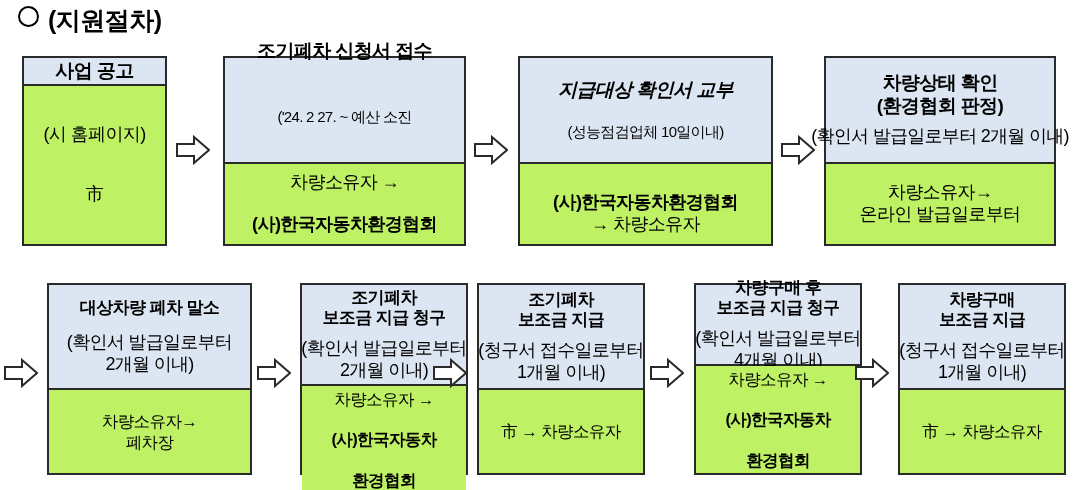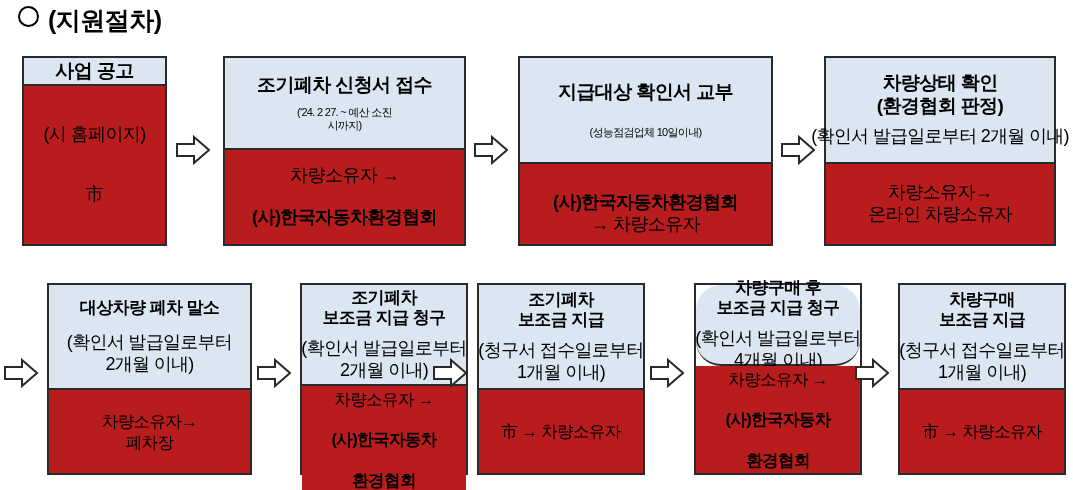--- a/index.html
+++ b/index.html
@@ -55,42 +55,42 @@
     background: #dce6f2;
     box-sizing: border-box;
     display: flex;
     flex-direction: column;
     align-items: center;
     justify-content: center;
     border-bottom: 2px solid #2a2a2a;
     padding: 3px 2px;
   }
   .box .bot {
-    background: #b91c1c;
+    background: #bef264;
     box-sizing: border-box;
     flex: 1 1 auto;
     display: flex;
     flex-direction: column;
     align-items: center;
     justify-content: center;
     padding: 3px 2px;
   }
   .ttl {
     font-size: 19px;
     font-weight: bold;
     line-height: 1.18;
     text-align: center;
     letter-spacing: -0.6px;
     white-space: nowrap;
   }
   .ttl.sm {
     font-size: 17px;
   }
   .sub {
-    font-size: 11px;
+    font-size: 15px;
     line-height: 1.2;
     text-align: center;
     letter-spacing: -0.7px;
     white-space: nowrap;
   }
   .sub.tiny {
     font-size: 18px;
   }
   .bodyline {
     font-size: 18px;
@@ -138,40 +138,40 @@
     </div>
   </div>
 
   <div class="arrow" style="left:176px; top:135px;">
     <svg viewBox="0 0 34 30" xmlns="http://www.w3.org/2000/svg">
       <polygon points="1,9 18,9 18,2 33,15 18,28 18,21 1,21" fill="#ffffff" stroke="#2a2a2a" stroke-width="2" stroke-linejoin="miter"></polygon>
     </svg>
   </div>
 
   <div class="box" style="left:223px; top:56px; width:243px; height:190px;">
-    <div class="top" style="height:92px;">
+    <div class="top" style="height:106px;gap:36px;">
       <div class="ttl" style="margin-bottom:9px;">조기폐차  신청서 접수</div>
       <div class="sub">('24. 2  27. ~ 예산 소진</div>
       <div class="sub">시까지)</div>
     </div>
     <div class="bot">
       <div class="bodyline">차량소유자  →</div>
       <div class="bodyline b">(사)한국자동차환경협회</div>
     </div>
   </div>
 
   <div class="arrow" style="left:474px; top:135px;">
     <svg viewBox="0 0 34 30" xmlns="http://www.w3.org/2000/svg">
       <polygon points="1,9 18,9 18,2 33,15 18,28 18,21 1,21" fill="#ffffff" stroke="#2a2a2a" stroke-width="2" stroke-linejoin="miter"></polygon>
     </svg>
   </div>
 
   <div class="box" style="left:518px; top:56px; width:255px; height:190px;">
     <div class="top" style="height:106px;">
-      <div class="ttl" style="margin-bottom:22px;">지급대상  확인서 교부</div>
+      <div class="ttl" style="margin-bottom:22px;font-style:italic;">지급대상  확인서 교부</div>
       <div class="sub">(성능점검업체 10일이내)</div>
     </div>
     <div class="bot">
       <div class="bodyline b">(사)한국자동차환경협회</div>
       <div class="bodyline">→  차량소유자</div>
     </div>
   </div>
 
   <div class="arrow" style="left:781px; top:135px;">
     <svg viewBox="0 0 34 30" xmlns="http://www.w3.org/2000/svg">
@@ -180,21 +180,21 @@
   </div>
 
   <div class="box" style="left:824px; top:56px; width:232px; height:190px;">
     <div class="top" style="height:106px;align-items:center;">
       <div class="ttl">차량상태  확인</div>
       <div class="ttl" style="margin-bottom:9px;">(환경협회 판정)</div>
       <div class="sub tiny">(확인서 발급일로부터 2개월 이내)</div>
     </div>
     <div class="bot">
       <div class="bodyline">차량소유자→</div>
-      <div class="bodyline">온라인  차량소유자</div>
+      <div class="bodyline">온라인  발급일로부터</div>
     </div>
   </div>
 
   <div class="arrow" style="left:4px; top:358px;">
     <svg viewBox="0 0 34 30" xmlns="http://www.w3.org/2000/svg">
       <polygon points="1,9 18,9 18,2 33,15 18,28 18,21 1,21" fill="#ffffff" stroke="#2a2a2a" stroke-width="2" stroke-linejoin="miter"></polygon>
     </svg>
   </div>
 
   <div class="box" style="left:47px; top:283px; width:205px; height:192px;">
@@ -247,21 +247,21 @@
     </div>
   </div>
 
   <div class="arrow" style="left:650px; top:358px;">
     <svg viewBox="0 0 34 30" xmlns="http://www.w3.org/2000/svg">
       <polygon points="1,9 18,9 18,2 33,15 18,28 18,21 1,21" fill="#ffffff" stroke="#2a2a2a" stroke-width="2" stroke-linejoin="miter"></polygon>
     </svg>
   </div>
 
   <div class="box" style="left:694px; top:283px; width:168px; height:192px;">
-    <div class="top" style="height:81px;border-radius:25px;">
+    <div class="top" style="height:81px;">
       <div class="ttl sm">차량구매 후</div>
       <div class="ttl sm" style="margin-bottom:10px;">보조금 지급 청구</div>
       <div class="sub tiny">(확인서 발급일로부터</div>
       <div class="sub tiny">4개월 이내)</div>
     </div>
     <div class="bot">
       <div class="bodyline sm">차량소유자  →</div>
       <div class="bodyline sm b">(사)한국자동차</div>
       <div class="bodyline sm b">환경협회</div>
     </div>

